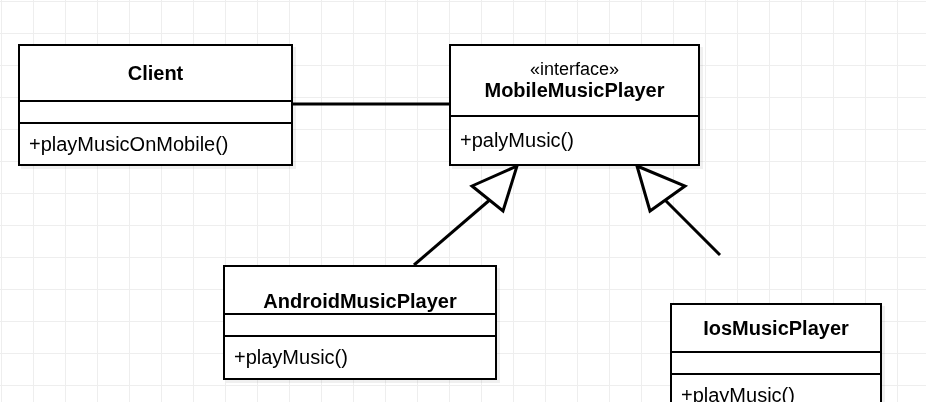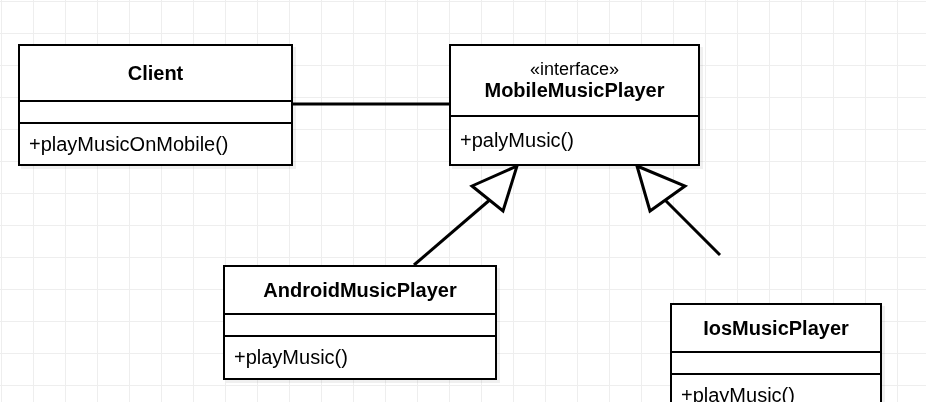--- a/index.html
+++ b/index.html
@@ -106,21 +106,21 @@
     <div class="uml-section title-sec" style="height:69px;">
       <span class="stereotype-text">«interface»</span>
       <span class="title-text">MobileMusicPlayer</span>
     </div>
     <div class="uml-section member-sec sec-divider" style="height:49px;">
       <span class="member-text">+palyMusic()</span>
     </div>
   </div>
 
   <div class="uml-box" style="left:223px; top:265px; width:274px; height:115px;">
-    <div class="uml-section title-sec" style="height:46px;">
+    <div class="uml-section title-sec" style="height:46px;justify-content:flex-end;">
       <span class="title-text">AndroidMusicPlayer</span>
     </div>
     <div class="uml-section empty-sec sec-divider"></div>
     <div class="uml-section member-sec sec-divider" style="height:43px;">
       <span class="member-text">+playMusic()</span>
     </div>
   </div>
 
   <div class="uml-box" style="left:670px; top:255px; width:212px; height:115px;margin-top:48px;">
     <div class="uml-section title-sec" style="height:46px;">

